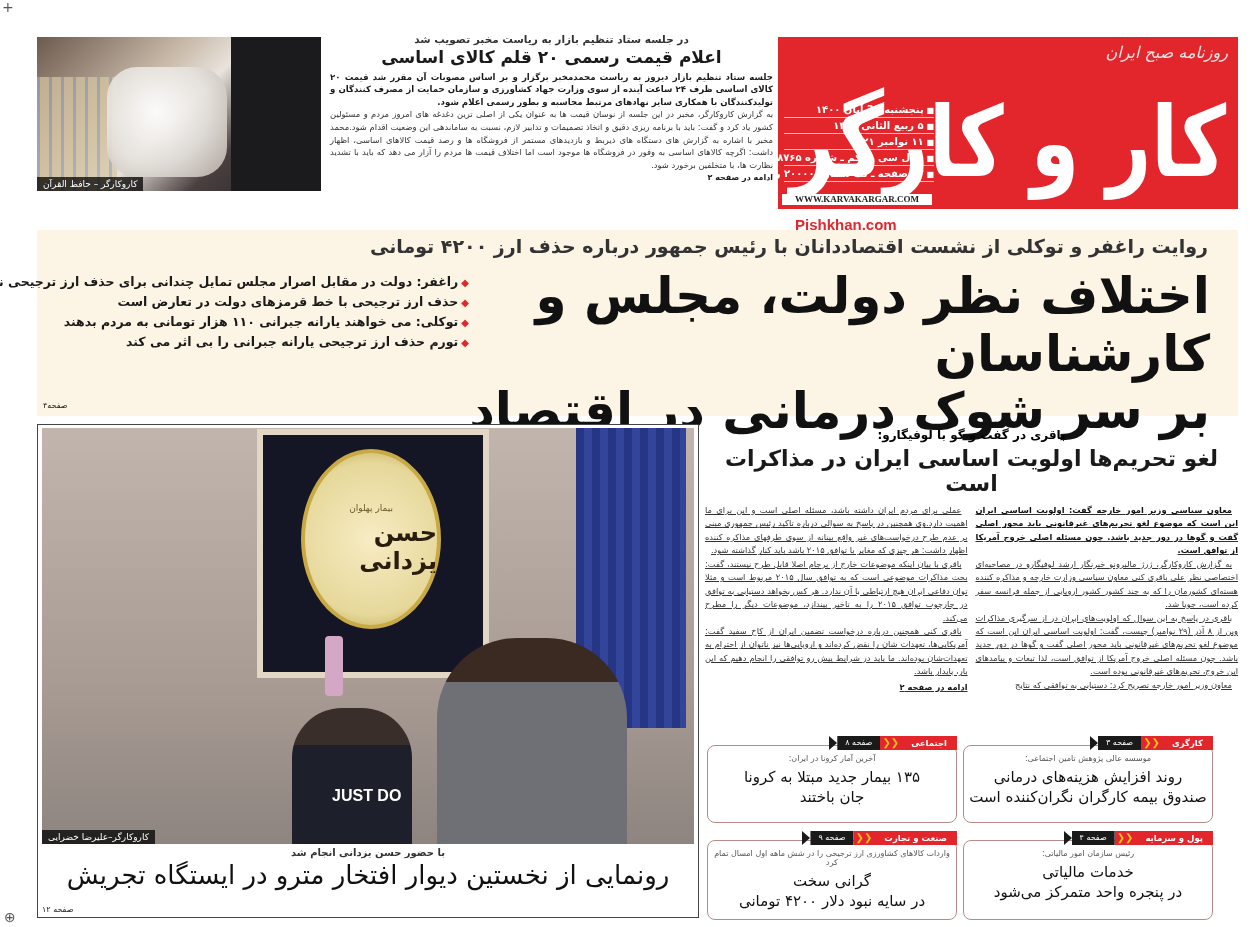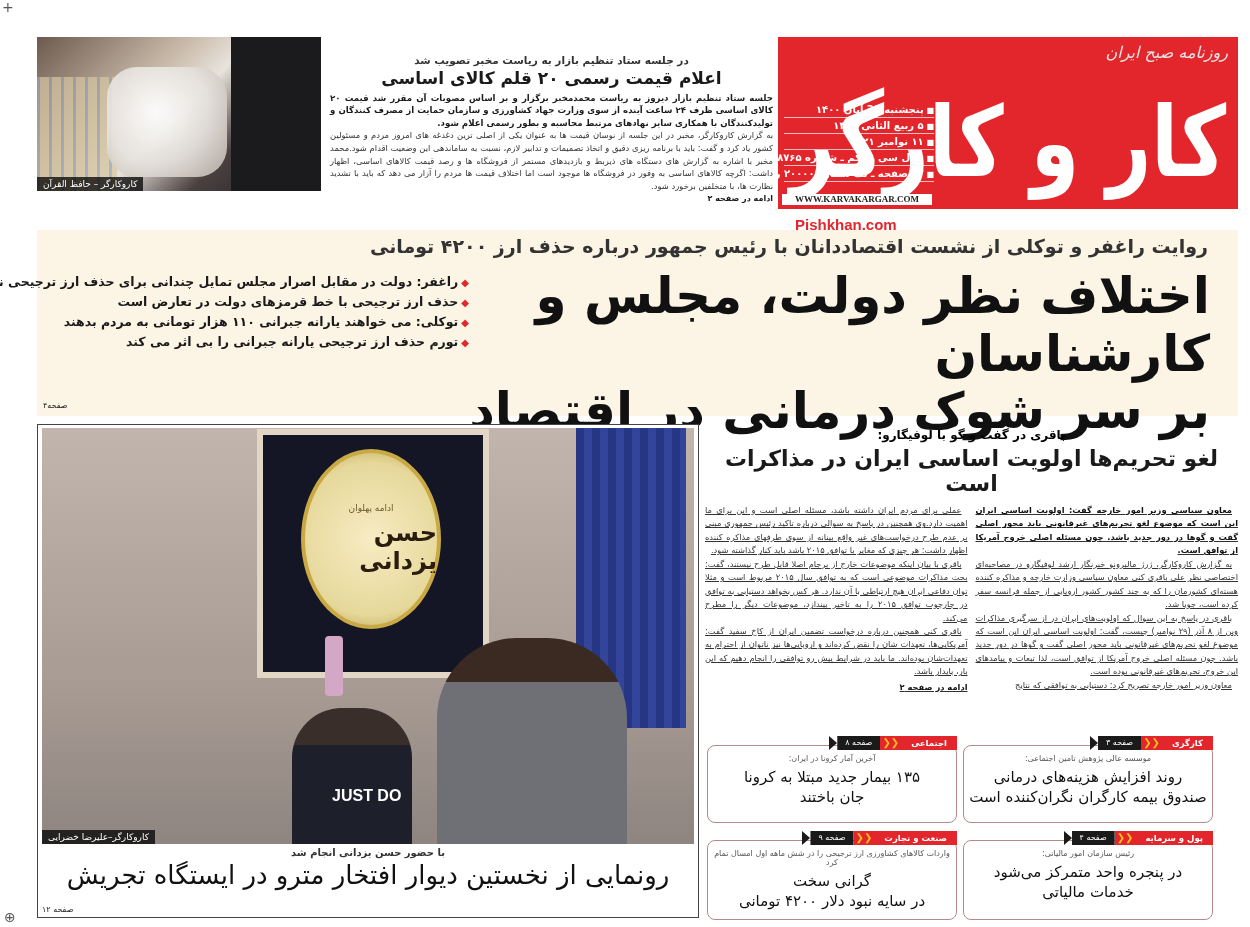--- a/index.html
+++ b/index.html
@@ -18,21 +18,21 @@
   .masthead .url { position: absolute; left: 4px; top: 157px; width: 150px; height: 11px; background: #fff; color: #222; font-family: "Liberation Serif", serif; font-size: 9px; font-weight: bold; text-align: center; line-height: 11px; direction: ltr; }
   .watermark { position: absolute; left: 795px; top: 216px; color: #e3262b; font-family: "Liberation Sans", sans-serif; font-size: 15px; font-weight: bold; direction: ltr; }
 
   
   .top-photo { position: absolute; left: 37px; top: 37px; width: 284px; height: 154px; background: linear-gradient(135deg,#6c5a4e 0%,#c8b9a8 35%,#e8e3dc 50%,#4a4040 70%,#1d1b1e 100%); overflow: hidden; }
   .top-photo .shape-egg { position: absolute; left: 70px; top: 30px; width: 120px; height: 110px; background: radial-gradient(circle at 40% 40%,#fff 0%,#e5e1dc 55%,#bdb5ab 100%); border-radius: 30px; opacity: .9; }
   .top-photo .shape-cart { position: absolute; left: 0; top: 40px; width: 80px; height: 140px; background: repeating-linear-gradient(90deg,#9aa6b4 0 3px,#d8c7a3 3px 12px); opacity: .7; }
   .top-photo .shape-coat { position: absolute; right: 0; top: 0; width: 90px; height: 183px; background: #1b1a1d; }
   .photo-credit { position: absolute; left: 0; bottom: 0; background: rgba(0,0,0,.75); color: #fff; font-size: 9px; padding: 2px 6px; }
 
-  .top-story { position: absolute; left: 330px; top: 33px; width: 443px; height: 190px; text-align: center; margin-top: 21px; }
+  .top-story { position: absolute; left: 330px; top: 33px; width: 443px; height: 190px; text-align: center; }
   .top-story .kicker { font-size: 10.5px; color: #333; font-weight: bold; margin-bottom: 2px; }
   .top-story .headline { font-size: 17px; font-weight: bold; margin-bottom: 4px; }
   .top-story .lead { font-size: 8.6px; font-weight: bold; line-height: 1.45; text-align: justify; }
   .top-story .body { font-size: 8.4px; line-height: 1.5; text-align: justify; color: #333; }
   .top-story .cont { font-size: 8px; font-weight: bold; text-align: right; margin-top: 2px; }
 
   
   .main-banner { position: absolute; left: 37px; top: 230px; width: 1201px; height: 186px; background: #fcf4e4; }
   .main-banner .subhead { position: absolute; right: 30px; top: 5px; font-size: 19px; font-weight: bold; color: #333; }
   .main-banner .headline { position: absolute; right: 28px; top: 38px; width: 760px; font-size: 50px; font-weight: bold; line-height: 1.15; color: #111; letter-spacing: -1px; }
@@ -130,21 +130,21 @@
     <li>توکلی: می خواهند یارانه جبرانی ۱۱۰ هزار تومانی به مردم بدهند</li>
     <li>تورم حذف ارز ترجیحی یارانه جبرانی را بی اثر می کند</li>
   </ul>
   <div class="page-ref">صفحه۴</div>
 </div>
 
 <div class="feature">
   <div class="photo">
     <div class="plaque">
       <div class="medallion">
-        <div class="small">ادامه پهلوان</div>
+        <div class="small">بیمار پهلوان</div>
         <div class="name">حسن یزدانی</div>
       </div>
     </div>
     <div class="curtain"></div>
     <div class="person-man"></div>
     <div class="person-boy">
       <div class="shirt-text">JUST DO</div>
     </div>
     <div class="phone"></div>
     <div class="photo-credit">کاروکارگر–علیرضا خضرایی</div>
@@ -219,16 +219,16 @@
 
 <div class="box box-4">
   <div class="tab">
     <span class="section">پول و سرمایه</span>
     <span class="chev">❮❮</span>
     <span class="page">صفحه ۴</span>
     <span class="tip"></span>
   </div>
   <div class="kicker">رئیس سازمان امور مالیاتی:</div>
   <div class="title">
+    <div>خدمات مالیاتی</div>
     <div>در پنجره واحد متمرکز می‌شود</div>
-    <div>خدمات مالیاتی</div>
   </div>
 </div>
 
 </body></html>

